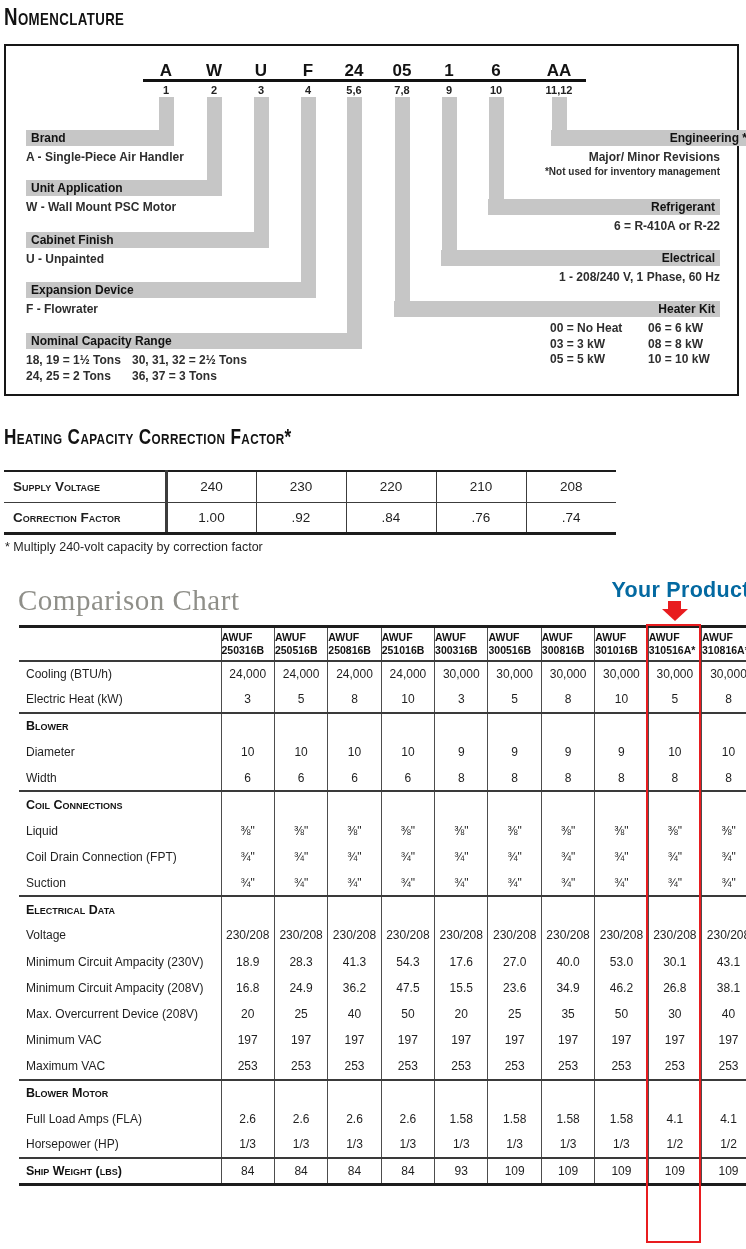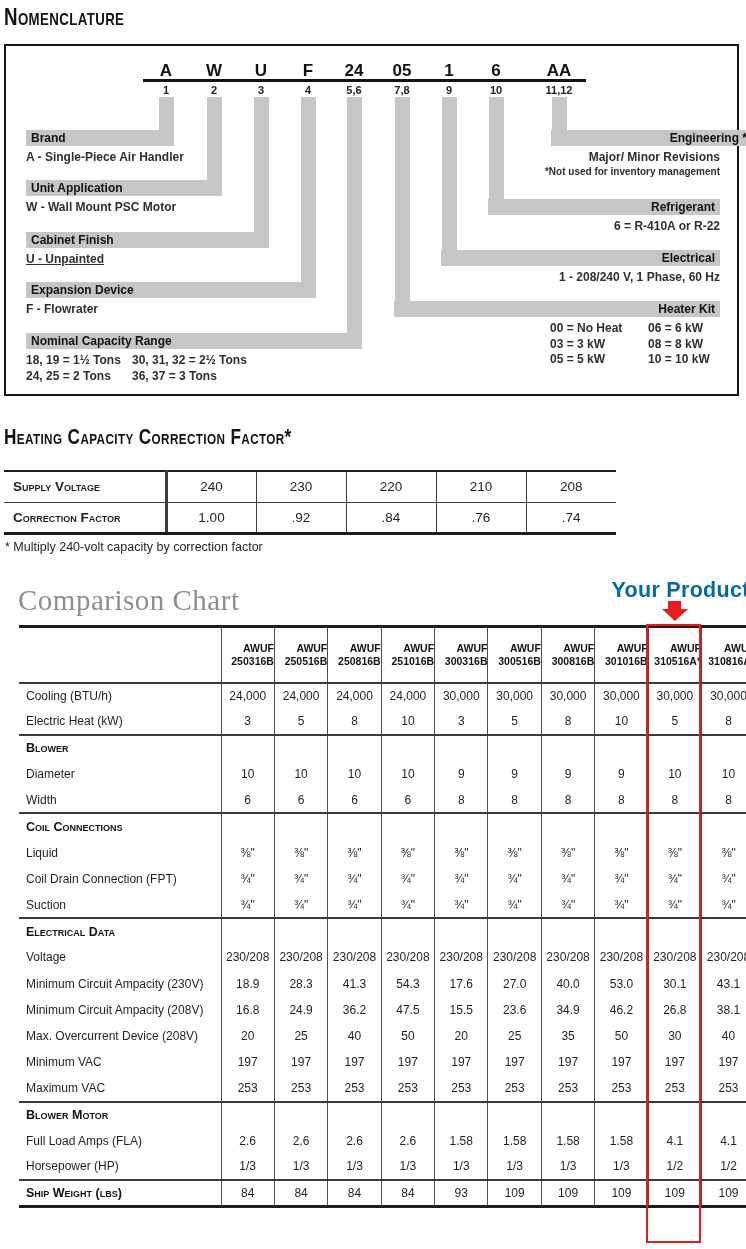--- a/index.html
+++ b/index.html
@@ -45,23 +45,23 @@
   #corr-footnote { position:absolute; left:5px; top:540px; font-size:12.5px; color:#1f1f1f; }
 
   
   #comp-area { position:absolute; left:16px; top:578px; width:746px; }
   #comp-title { position:absolute; left:2px; top:6px; font-family:"Liberation Serif", serif;
                 font-size:29px; color:#8f8f89; letter-spacing:0.5px; }
   #comp-wrap { position:absolute; left:3px; top:47px; width:740px; }
   #comp-table { border-collapse:collapse; table-layout:fixed; width:736px; }
   #comp-table th, #comp-table td { border-left:1px solid #4d4d4d; }
   #comp-table th:first-child, #comp-table td:first-child { border-left:none; }
-  #comp-table thead th { height:56px; border-top:3px solid #1d1d1d;
+  #comp-table thead th { height:34px; border-top:3px solid #1d1d1d;
       border-bottom:2px solid #3a3a3a; font-size:10.5px; font-weight:700;
-      line-height:13px; text-align:right; vertical-align:middle; color:#121212; }
+      line-height:13px; text-align:left; vertical-align:middle; color:#121212; }
   #comp-table tbody tr { height:26.2px; }
   #comp-table tbody td { font-size:12px; text-align:center; vertical-align:middle; }
   #comp-table td.rlabel { text-align:left; padding-left:7px; font-size:12px; }
   #comp-table tr.section td { border-top:2px solid #3a3a3a; }
   #comp-table tr.section td.rlabel,
   #comp-table tr.footer td.rlabel { font-variant:small-caps; font-weight:700;
       font-size:12.5px; color:#121212; }
   #comp-table tr.footer td { border-top:2px solid #3a3a3a; border-bottom:3px solid #1d1d1d; }
 
   #red-box { position:absolute; border:2.5px solid #e81c1f; pointer-events:none; }
@@ -106,21 +106,21 @@
       <div class="nom-bar" style="left: 482.5px; top: 51px; height: 118px;"></div>
       <div class="nom-letter" style="left: 553px; top: 15px;">AA</div>
       <div class="nom-pos" style="left: 553px; top: 38px;">11,12</div>
       <div class="nom-bar" style="left: 545.5px; top: 51px; height: 49px;"></div>
       <div class="nom-underline" style="left: 137px; top: 33px; width: 443px;"></div>
       <div class="nom-band bleft" style="left: 20px; top: 84px; width: 148px;">Brand</div>
       <div class="nom-line" style="left: 20px; top: 104px;">A - Single-Piece Air Handler</div>
       <div class="nom-band bleft" style="left: 20px; top: 134px; width: 196px;">Unit Application</div>
       <div class="nom-line" style="left: 20px; top: 154px;">W - Wall Mount PSC Motor</div>
       <div class="nom-band bleft" style="left: 20px; top: 186px; width: 243px;">Cabinet Finish</div>
-      <div class="nom-line" style="left: 20px; top: 206px; text-decoration: underline;">U - Unpainted</div>
+      <div class="nom-line" style="left: 20px; top: 206px;">U - Unpainted</div>
       <div class="nom-band bleft" style="left: 20px; top: 236px; width: 290px;">Expansion Device</div>
       <div class="nom-line" style="left: 20px; top: 256px;">F - Flowrater</div>
       <div class="nom-band bleft" style="left: 20px; top: 287px; width: 336px;">Nominal Capacity Range</div>
       <div class="nom-line" style="left: 20px; top: 307px;">18, 19 = 1½ Tons</div>
       <div class="nom-line" style="left: 126px; top: 307px;">30, 31, 32 = 2½ Tons</div>
       <div class="nom-line" style="left: 20px; top: 322.5px;">24, 25 = 2 Tons</div>
       <div class="nom-line" style="left: 126px; top: 322.5px;">36, 37 = 3 Tons</div>
       <div class="nom-band bright" style="left: 545px; top: 84px; width: 201px;">Engineering *</div>
       <div class="nom-line r" style="right: 17px; top: 104px;">Major/ Minor Revisions</div>
       <div class="nom-line r" style="right: 17px; top: 119.5px; font-size: 10px;">*Not used for inventory management</div>

